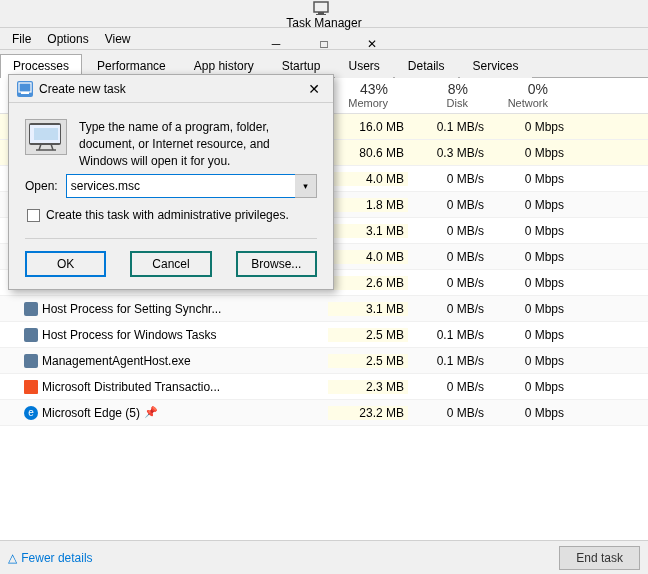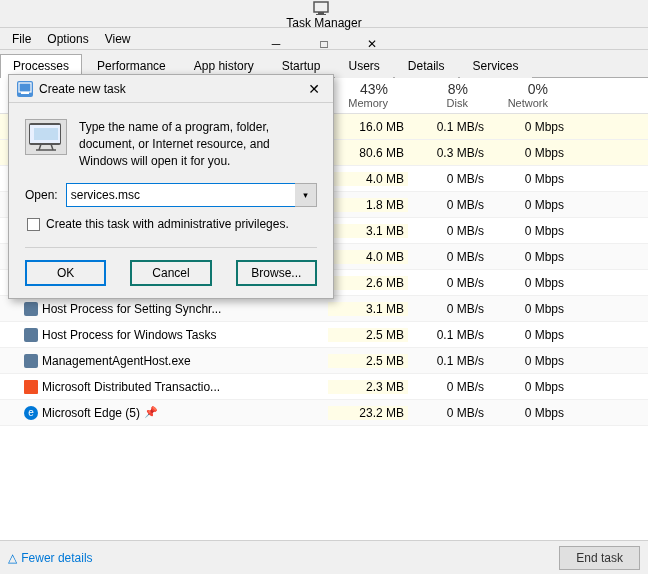--- a/index.html
+++ b/index.html
@@ -245,21 +245,21 @@
       color: #000;
     }
 
     .dialog-body {
       padding: 16px 16px 12px;
     }
     .dialog-info-row {
       display: flex;
       align-items: flex-start;
       gap: 12px;
-      margin-bottom: 14px;
+      margin-bottom: 5px;
     }
     .dialog-computer-icon {
       width: 42px; height: 36px;
       background: #e0e0e0;
       border: 1px solid #aaa;
       display: flex; align-items: center; justify-content: center;
       font-size: 20px;
       flex-shrink: 0;
     }
     .dialog-desc {

